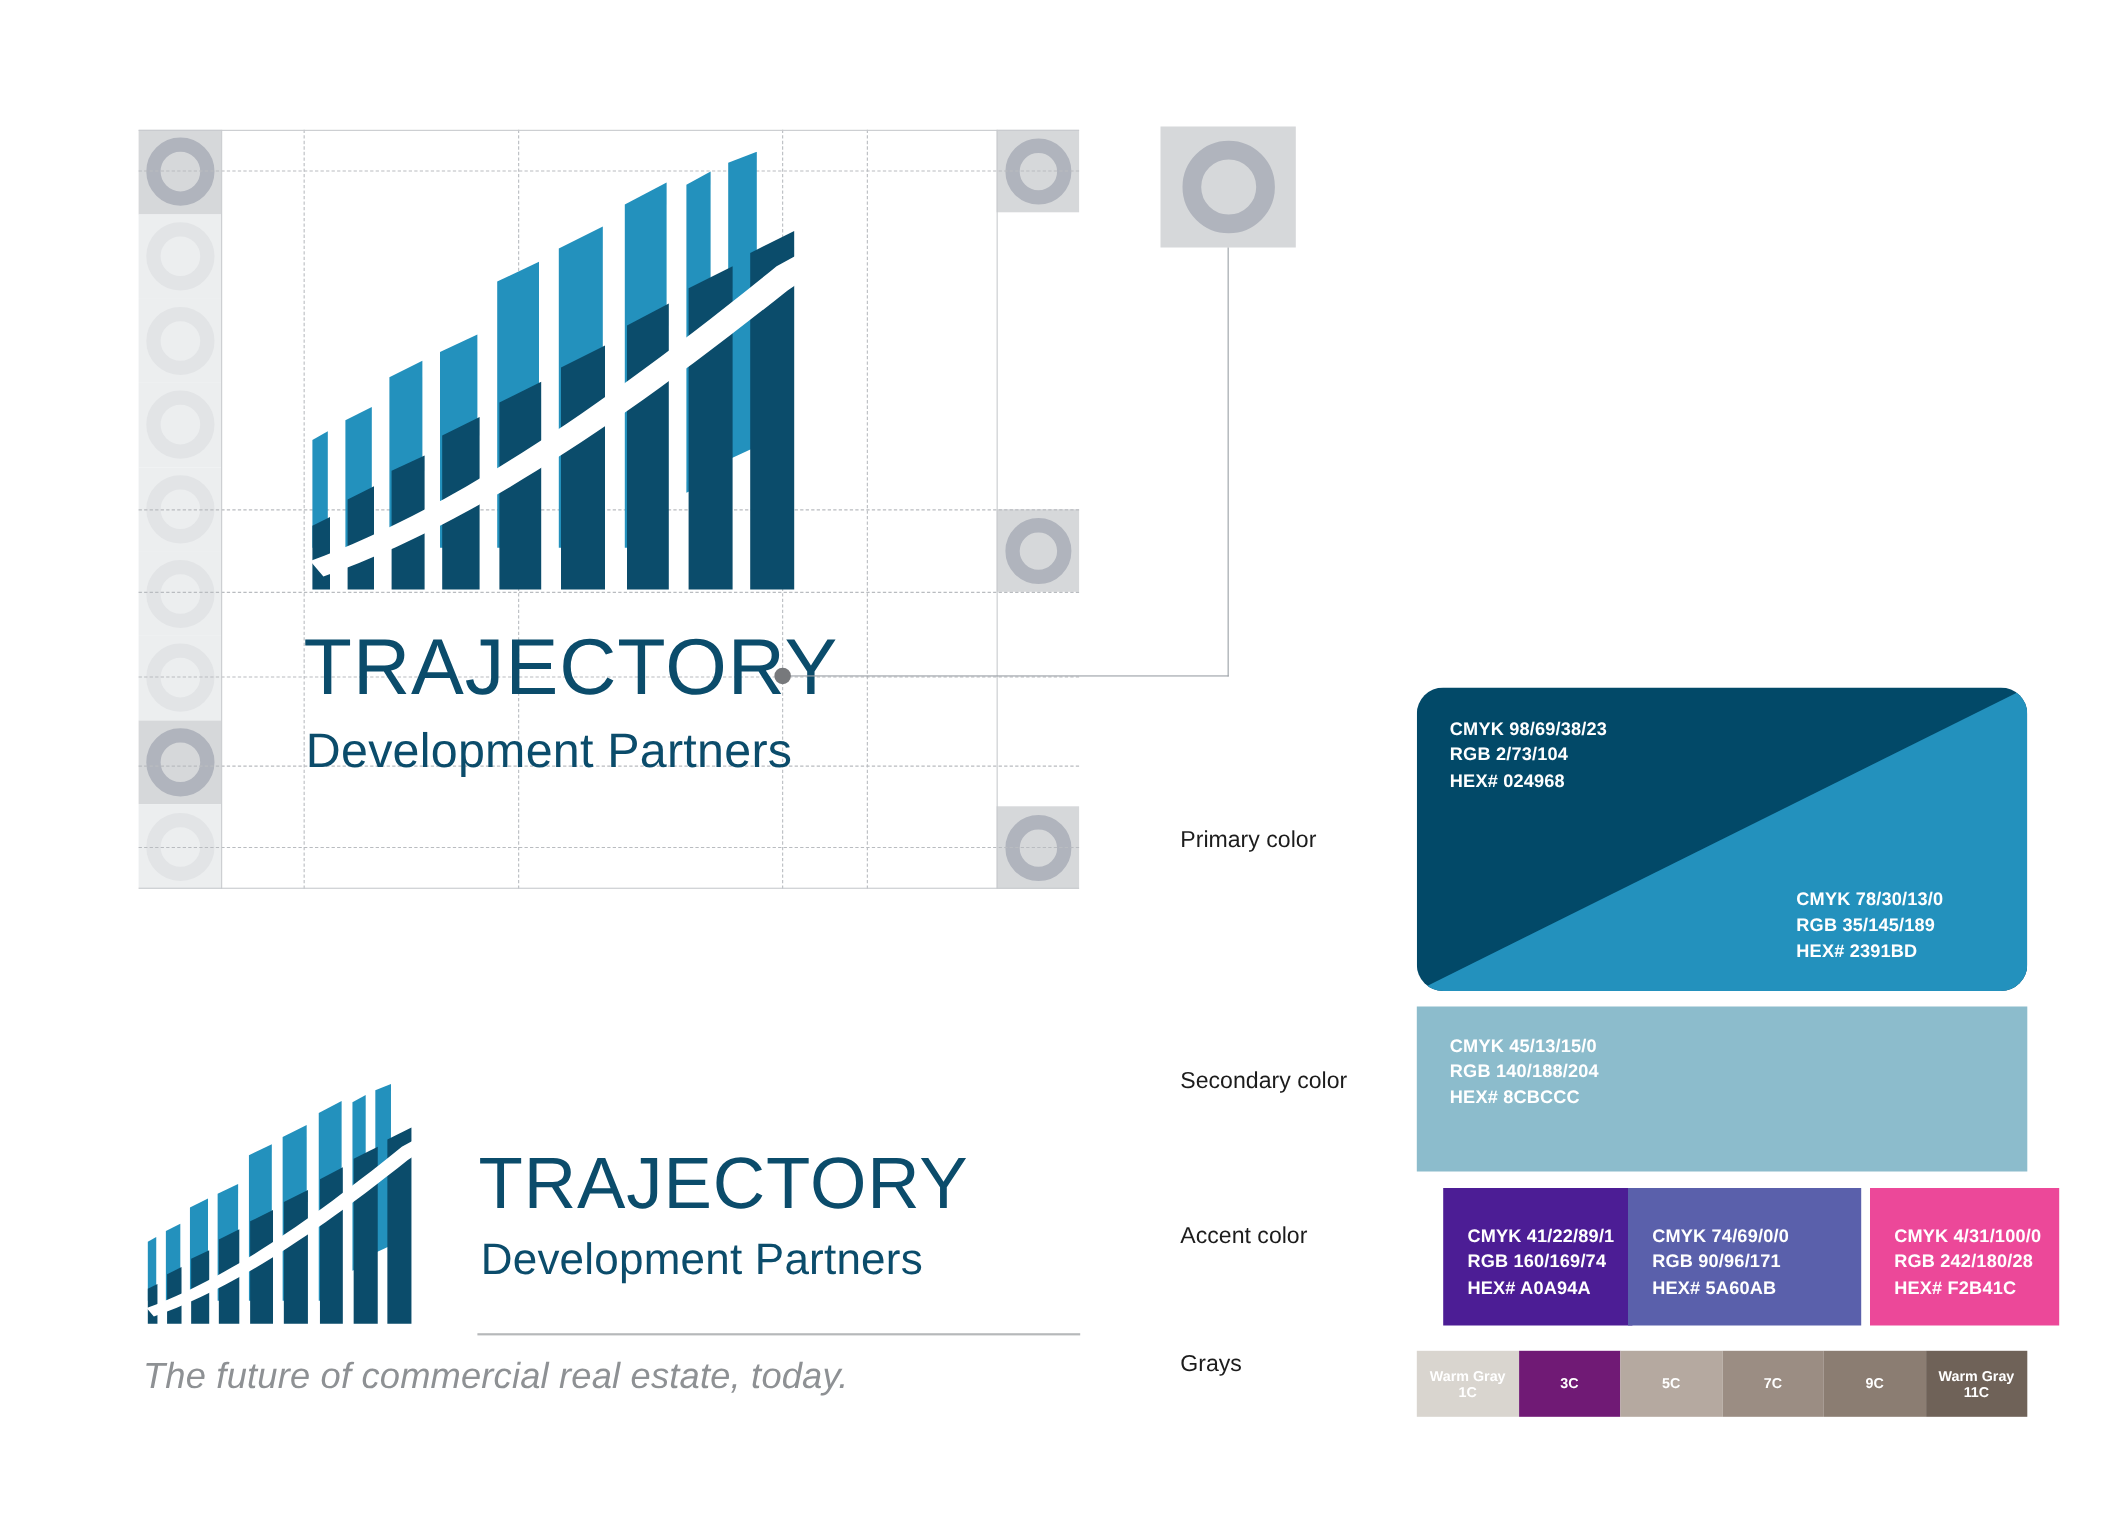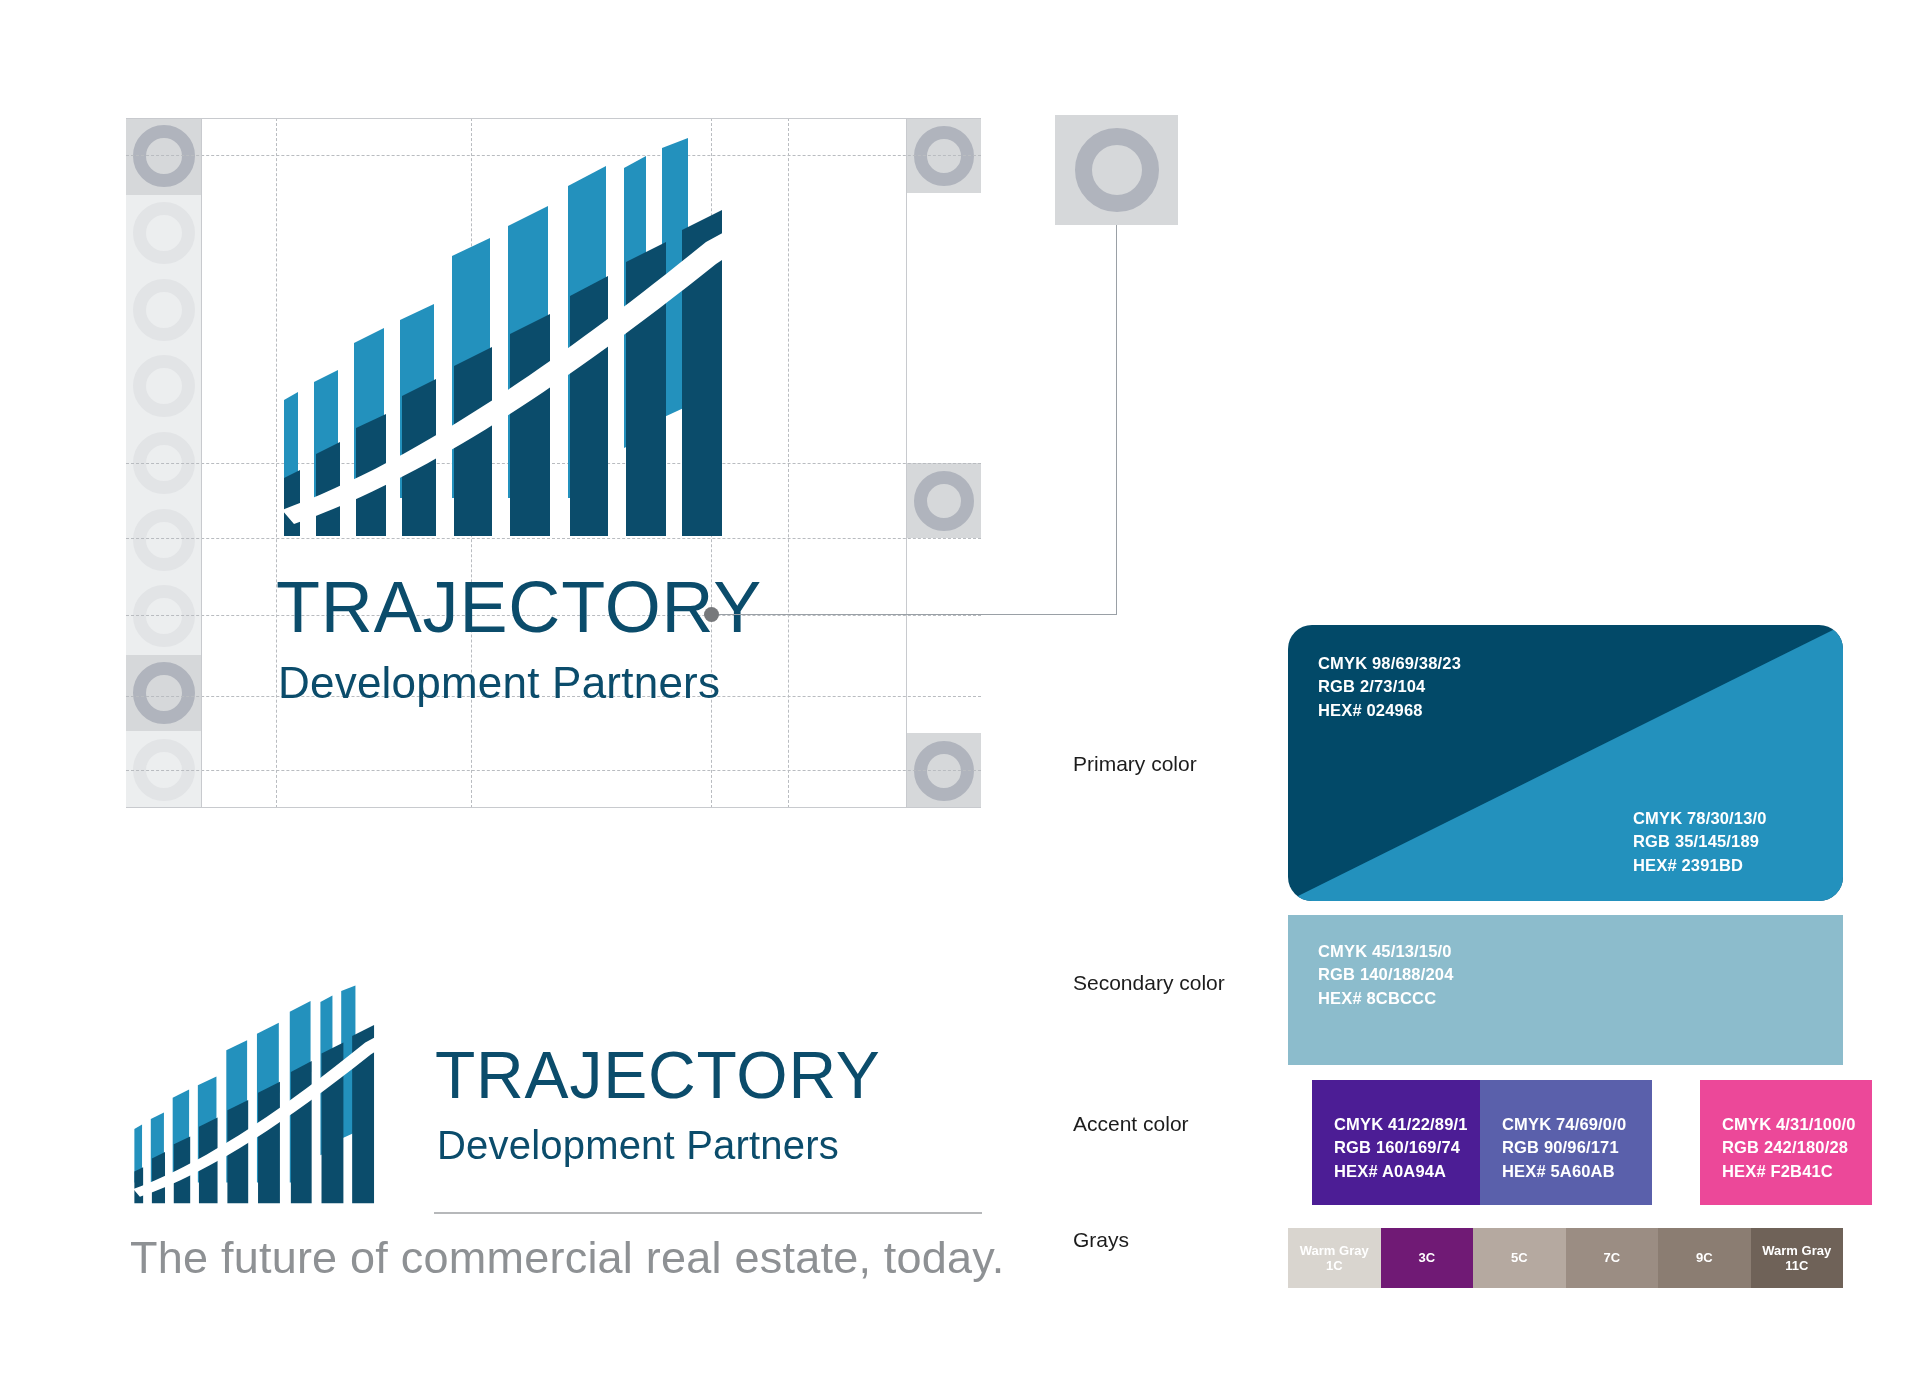--- a/index.html
+++ b/index.html
@@ -123,21 +123,21 @@
     width:860px; height:300px;
   }
   #lockup-divider{
     position:absolute; left:434px; top:1212px;
     width:548px; height:0;
     border-top:2px solid #b6b8ba;
   }
   #tagline{
     position:absolute; left:130px; top:1232px;
     width:860px;
-    font-size:45px; 
+    font-size:33px; font-style:italic;
     color:#8e9194;
     letter-spacing:0.005em;
     white-space:nowrap;
   }
 
   
   .swatch-label{
     position:absolute;
     font-size:21px;
     color:#1c1c1c;
@@ -170,21 +170,21 @@
   }
 
   #secondary-block{
     position:absolute; left:1288px; top:915px;
     width:555px; height:150px;
     background:#8cbccc;
   }
 
   .accent-block{ position:absolute; top:1080px; width:172px; height:125px; }
   #accent-1{ left:1288px; background:#4c1d95;margin-left:24px; }
-  #accent-2{ left:1480px; background:#5a60ab; }
+  #accent-2{ left:1480px; background:#5a60ab;padding-left:40px; }
   #accent-3{ left:1672px; background:#ec4899;margin-left:28px; }
 
   #grays-row{
     position:absolute; left:1288px; top:1228px;
     width:555px; height:60px;
     display:flex;
     justify-content:center;
   }
   .gray-cell{
     flex:1 1 0;

